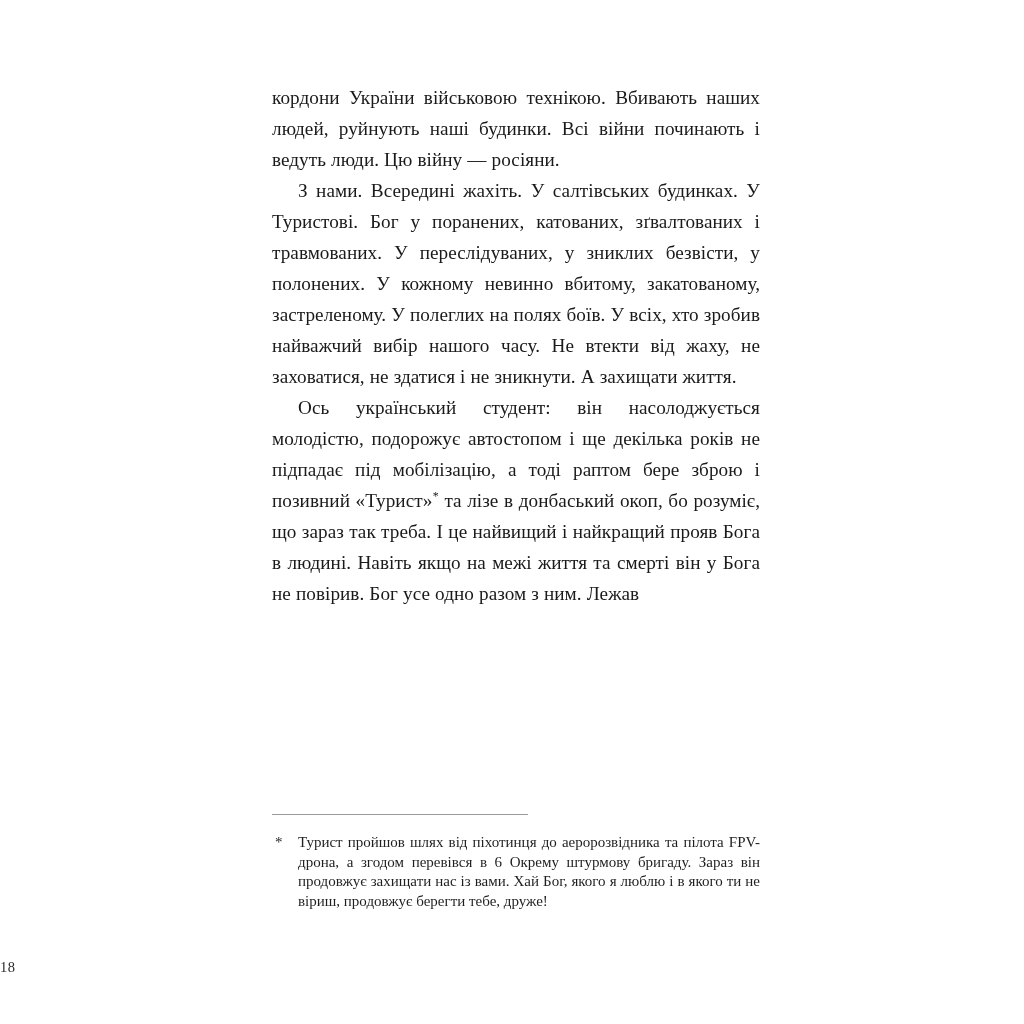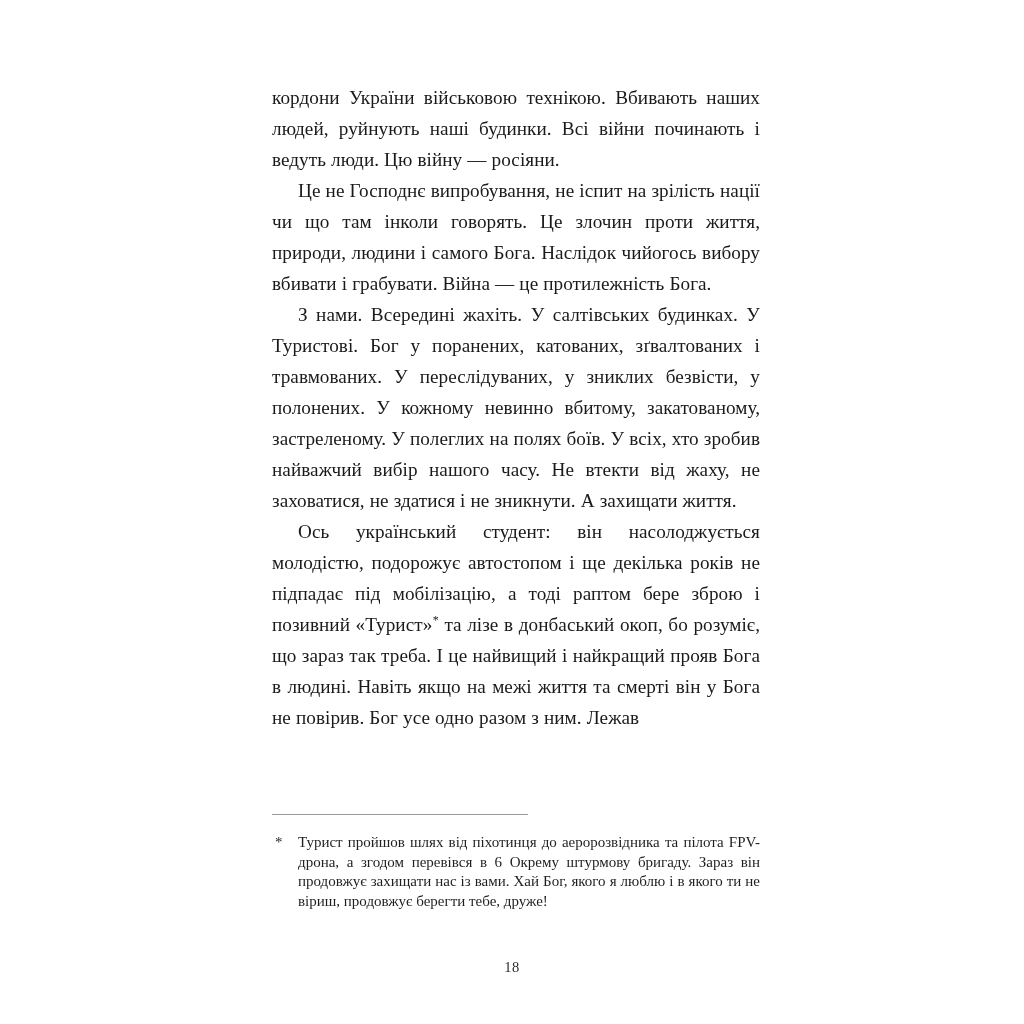--- a/index.html
+++ b/index.html
@@ -99,37 +99,35 @@
     margin: 0;
     text-align: justify;
     hyphens: manual;
   }
 
   .page-number {
     position: absolute;
     left: 0;
     top: 958px;
     width: 1024px;
-    text-align: center;
     font-size: 14.5px;
     line-height: 18px;
     color: #2a2a2a;
     letter-spacing: 0.4px;
   }
 </style>
 </head>
 <body>
 
 <div class="page">
 
   <div class="text-block">
 
     <p class="para first">кордони України військовою технікою. Вбивають наших людей, руйнують наші будинки. Всі війни починають і ведуть люди. Цю війну — росіяни.</p>
 
-    <p class="para">Це не Господнє випробування, не іспит на зрілість нації чи що там інколи говорять. Це злочин проти життя, природи, людини і самого Бога. Наслідок чийогось вибору вбивати і грабувати. Війна — це протилежність Бога.</p>
 
 
     <p class="para">З нами. Всередині жахіть. У салтівських будинках. У Туристові. Бог у поранених, катованих, зґвалтованих і травмованих. У переслідуваних, у зниклих безвісти, у полонених. У кожному невинно вбитому, закатованому, застреленому. У полеглих на полях боїв. У всіх, хто зробив найважчий вибір нашого часу. Не втекти від жаху, не заховатися, не здатися і не зникнути. А захищати життя.</p>
 
     <p class="para"><span>Ось український студент: він насолоджується молодістю, подорожує автостопом і ще декілька років не підпадає під мобілізацію, а тоді раптом бере зброю і позивний «Турист»</span><span class="fn-ref">*</span><span> та лізе в донбаський окоп, бо розуміє, що зараз так треба. І це найвищий і найкращий прояв Бога в людині. Навіть якщо на межі життя та смерті він у Бога не повірив. Бог усе одно разом з ним. Лежав</span></p>
 
   </div>
 
   <div class="fn-rule"></div>
 

